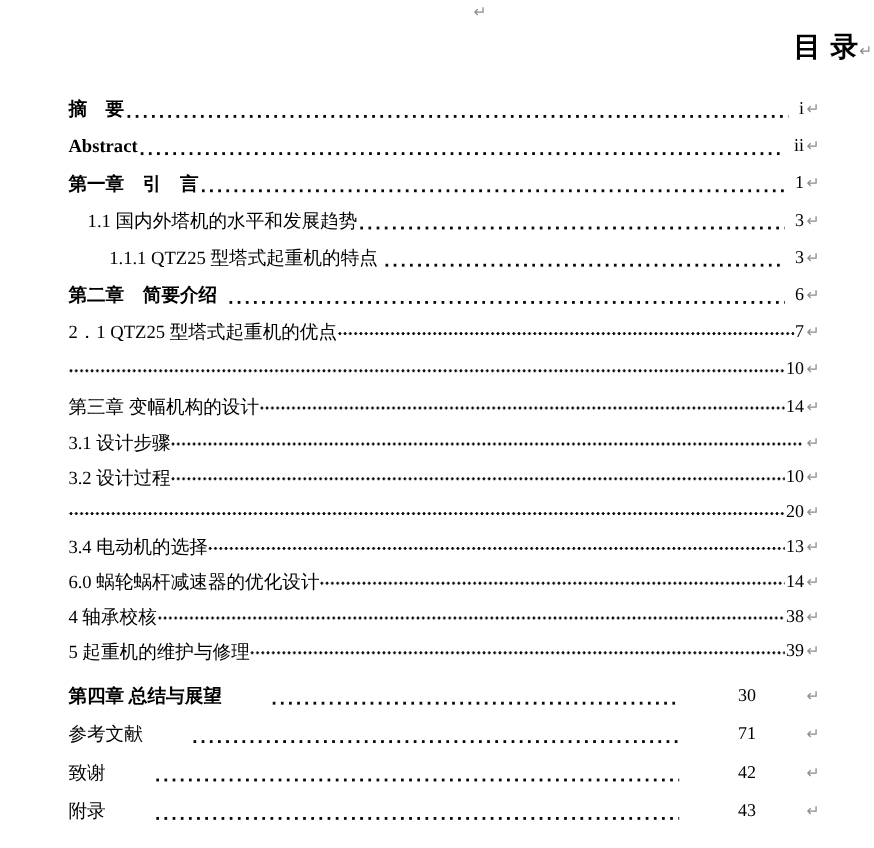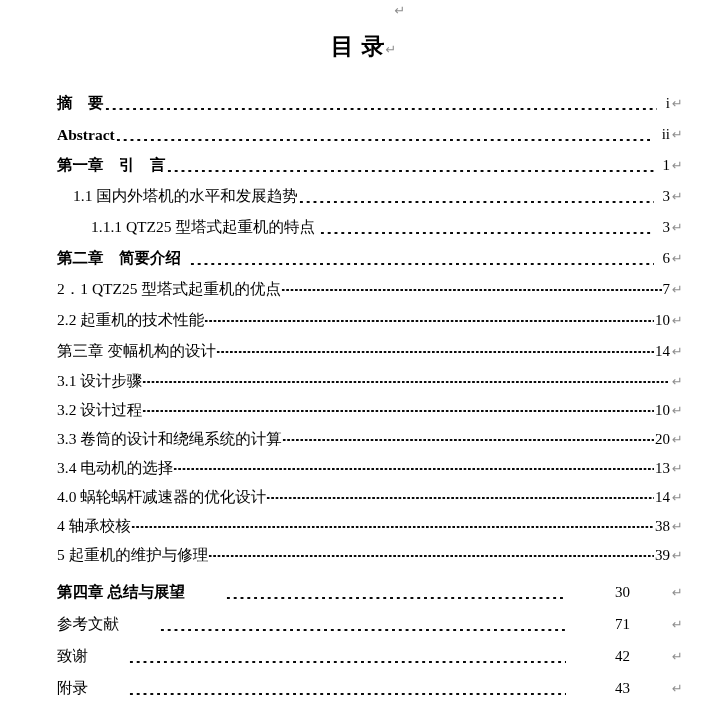--- a/index.html
+++ b/index.html
@@ -15,23 +15,22 @@
   .top-mark{height:20px;text-align:center;line-height:20px;}
   .top-mark .pilcrow{display:inline-block;transform:translateX(36px);}
   .pilcrow{
     color:#8e8e8e;
     font-size:13px;
     font-family:"DejaVu Sans","Liberation Sans",sans-serif;
     user-select:none;
   }
   
   .doc-title{
-    margin-top:12px;
-    height:34px;line-height:30px;
-    text-align:center;
+    height:34px;line-height:40px;
+    text-align:right;
     font-size:23px;font-weight:bold;
     letter-spacing:1px;
   }
   .doc-title .pilcrow{font-size:13px;font-weight:normal;}
   
   .toc{margin-top:22px;padding:0 44px 0 57px;}
   .row{display:flex;align-items:center;height:31px;font-size:15.5px;justify-content:flex-end;}
   .row.tight{height:29px;}
   .row.tall{height:32px;gap:40px;}
   .row.gap-top{margin-top:6px;}
@@ -111,21 +110,20 @@
     </div>
 
     <div class="row lead-middot">
       <span class="label">2．1 QTZ25 型塔式起重机的优点</span>
       <span class="leader"></span>
       <span class="page">7</span>
       <span class="pilcrow">↵</span>
     </div>
 
     <div class="row lead-middot">
-      <span class="label">2.2 起重机的技术性能</span>
       <span class="leader"></span>
       <span class="page">10</span>
       <span class="pilcrow">↵</span>
     </div>
 
     <div class="row lead-middot">
       <span class="label">第三章 变幅机构的设计</span>
       <span class="leader"></span>
       <span class="page">14</span>
       <span class="pilcrow">↵</span>
@@ -139,35 +137,34 @@
     </div>
 
     <div class="row lead-middot tight">
       <span class="label">3.2 设计过程</span>
       <span class="leader"></span>
       <span class="page">10</span>
       <span class="pilcrow">↵</span>
     </div>
 
     <div class="row lead-middot tight">
-      <span class="label">3.3 卷筒的设计和绕绳系统的计算</span>
       <span class="leader"></span>
       <span class="page">20</span>
       <span class="pilcrow">↵</span>
     </div>
 
     <div class="row lead-middot tight">
       <span class="label">3.4 电动机的选择</span>
       <span class="leader"></span>
       <span class="page">13</span>
       <span class="pilcrow">↵</span>
     </div>
 
     <div class="row lead-middot tight">
-      <span class="label">4.0 蜗轮蜗杆减速器的优化设计</span>
+      <span class="label">6.0 蜗轮蜗杆减速器的优化设计</span>
       <span class="leader"></span>
       <span class="page">14</span>
       <span class="pilcrow">↵</span>
     </div>
 
     <div class="row lead-middot tight">
       <span class="label">4 轴承校核</span>
       <span class="leader"></span>
       <span class="page">38</span>
       <span class="pilcrow">↵</span>

